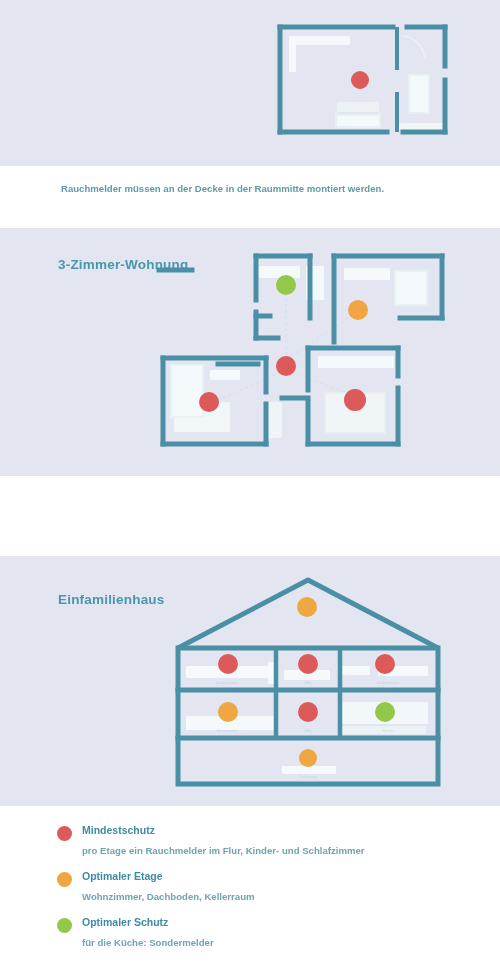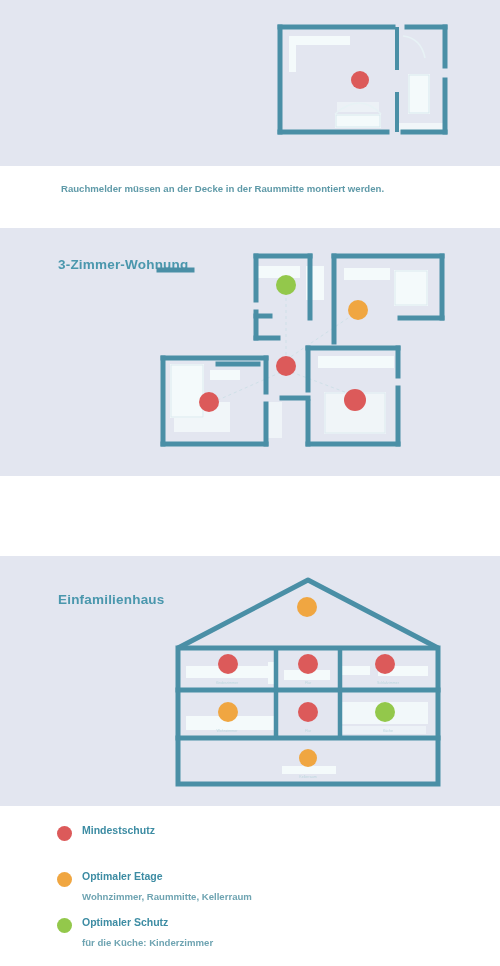--- a/index.html
+++ b/index.html
@@ -254,22 +254,23 @@
       <circle cx="136" cy="146" r="10" fill="#dc5a5a"></circle>
       <circle cx="213" cy="146" r="10" fill="#93c84b"></circle>
       <circle cx="136" cy="192" r="9" fill="#f0a641"></circle>
     </svg>
   </div>
 
   <div class="band band-white" id="legend-band"></div>
 
   <div class="legend-dot" id="lg1-dot" style="background:#dc5a5a"></div>
   <div class="legend-title" id="lg1-title">Mindestschutz</div>
+  <div class="legend-sub" id="lg1-sub">pro Etage ein Rauchmelder im Flur, Kinder- und Schlafzimmer</div>
 
   <div class="legend-dot" id="lg2-dot" style="background:#f0a641"></div>
   <div class="legend-title" id="lg2-title">Optimaler Etage</div>
-  <div class="legend-sub" id="lg2-sub">Wohnzimmer, Raummitte, Kellerraum</div>
+  <div class="legend-sub" id="lg2-sub">Wohnzimmer, Dachboden, Kellerraum</div>
 
   <div class="legend-dot" id="lg3-dot" style="background:#93c84b"></div>
   <div class="legend-title" id="lg3-title">Optimaler Schutz</div>
-  <div class="legend-sub" id="lg3-sub">für die Küche: Kinderzimmer</div>
+  <div class="legend-sub" id="lg3-sub">für die Küche: Sondermelder</div>
 
 </div>
 
 </body></html>

